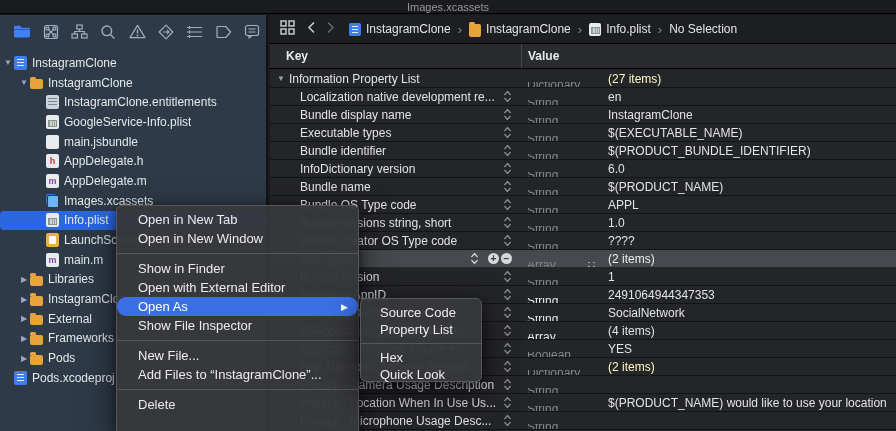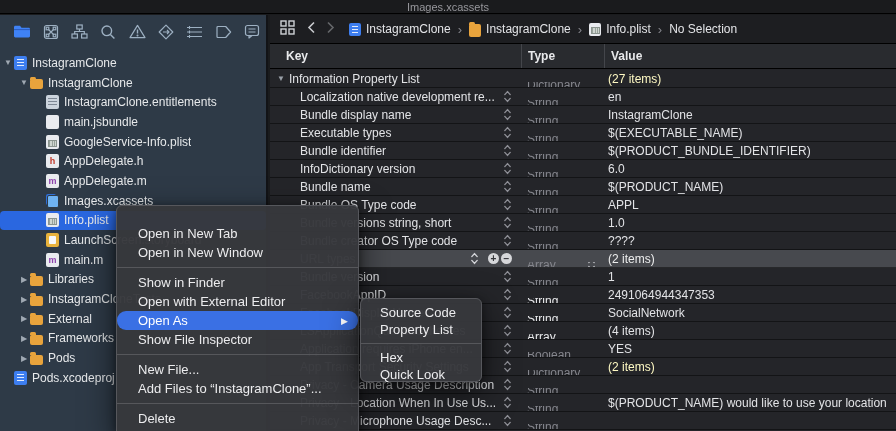--- a/index.html
+++ b/index.html
@@ -83,21 +83,21 @@
   .circle-btn.minus { margin-right:9px; }
   .tcell { padding-left:6px; color:#85868d;margin-top:12px; }
   .tcell.bright { color:#e8e9eb; }
   .tcell .stepper { margin-left:auto; margin-right:8px; }
   .vcell { padding-left:4px; }
   .vcell.muted { color:#fef9c3; }
   .prow.hl .vcell { color:#eceded; }
   
   .menu { position:absolute; background:rgba(55,56,60,.97); border:1px solid #56575c;
     border-radius:6px; box-shadow:0 12px 34px rgba(0,0,0,.6), 0 2px 8px rgba(0,0,0,.45);
-    padding-top:18px; font-size:13px; color:#ececee; z-index:10; }
+    padding-top:4px; font-size:13px; color:#ececee; z-index:10; }
   .mi { height:19px; display:flex; align-items:center; padding:0 10px 0 21px; white-space:nowrap; }
   .mi.hl { background:#3a70e4; color:#fff;border-radius:9px; }
   .mi .arrow { margin-left:auto; font-size:9px; }
   .msep { height:1px; background:#56575b; margin:5px 0; }
   .submenu { z-index:11; padding-top:5px; }
   .submenu .mi { height:17px; padding-left:19px; }
 </style>
 </head>
 <body>
 
@@ -192,27 +192,27 @@
         <span class="fi fi-folder"></span>
         <span class="flabel">InstagramClone</span>
       </div>
       <div class="trow lv2">
         <span class="disc" style="visibility: hidden;"></span>
         <span class="fi fi-entitlements"></span>
         <span class="flabel">InstagramClone.entitlements</span>
       </div>
       <div class="trow lv2">
         <span class="disc" style="visibility: hidden;"></span>
+        <span class="fi fi-plist"></span>
+        <span class="flabel">GoogleService-Info.plist</span>
+      </div>
+      <div class="trow lv2">
+        <span class="disc" style="visibility: hidden;"></span>
         <span class="fi fi-doc"></span>
         <span class="flabel">main.jsbundle</span>
-      </div>
-      <div class="trow lv2">
-        <span class="disc" style="visibility: hidden;"></span>
-        <span class="fi fi-plist"></span>
-        <span class="flabel">GoogleService-Info.plist</span>
       </div>
       <div class="trow lv2">
         <span class="disc" style="visibility: hidden;"></span>
         <span class="fi fi-header"></span>
         <span class="flabel">AppDelegate.h</span>
       </div>
       <div class="trow lv2">
         <span class="disc" style="visibility: hidden;"></span>
         <span class="fi fi-impl"></span>
         <span class="flabel">AppDelegate.m</span>
@@ -294,21 +294,20 @@
         <span class="bc-label">InstagramClone</span>
         <span class="bc-sep">›</span>
         <span class="fi fi-plist"></span>
         <span class="bc-label">Info.plist</span>
         <span class="bc-sep">›</span>
         <span class="bc-label">No Selection</span>
       </span>
   </div>
   <div class="thead">
     <div class="thcell">Key</div>
-    <div class="thcell">Type</div>
     <div class="thcell">Value</div>
   </div>
   <div class="rows" id="plist-rows">
       <div class="prow">
         <div class="cell kcell root">
           <span class="disc2">▼</span>
           <span class="ktext">Information Property List</span>
         </div>
         <div class="cell tcell">
           <span>Dictionary</span>

